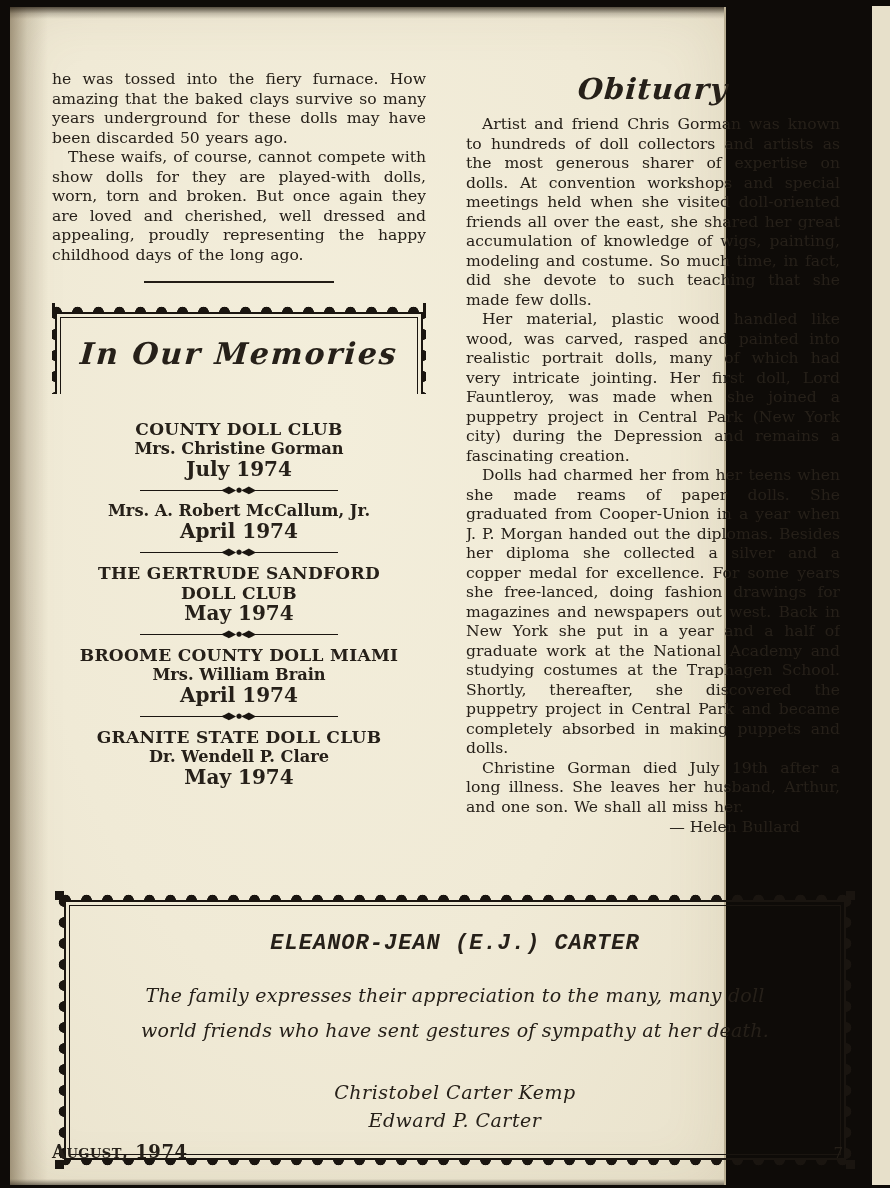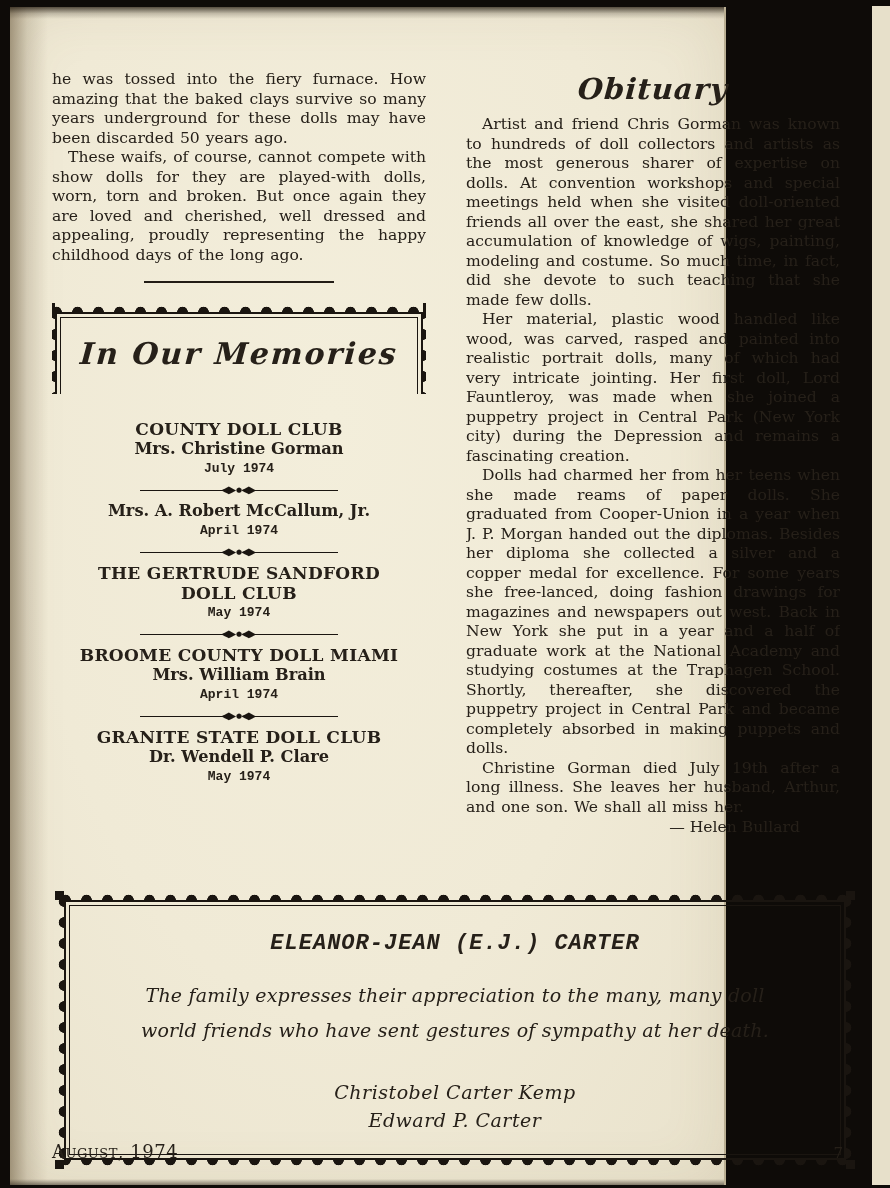--- a/index.html
+++ b/index.html
@@ -77,21 +77,21 @@
   .mem-title {
     font-size: 30px; line-height: 40px;
     font-style: italic; font-weight: bold;
     letter-spacing: 2px; transform: skewX(-4deg);
   }
 
   
   .entries { margin-top: 25px; text-align: center; }
   .entry .club  { font-weight: bold; font-size: 17px;   line-height: 20px; white-space: pre-line; letter-spacing: 0.3px; }
   .entry .name  { font-weight: bold; font-size: 16.2px; line-height: 20px; }
-  .entry .date  { font-weight: bold; font-size: 13px; line-height: 20px; font-family: Liberation Mono, monospace; }
+  .entry .date  { font-weight: bold; font-size: 20px; line-height: 20px; }
 
   .orn {
     display: flex; align-items: center; justify-content: center;
     width: 198px; margin: 5px auto; color: #1a1510; height: 12px;
   }
   .orn::before, .orn::after { content: ""; flex: 1; border-top: 1.6px solid #1a1510; }
   .orn .d { font-size: 10px; line-height: 10px; transform: scaleX(1.9); margin: 0 2px; }
   .orn .o { font-size: 7px;  line-height: 7px;  margin: 0 1px; }
 
   
@@ -131,21 +131,21 @@
   }
   .carter-names { margin-top: 30px; }
   .carter-names div { font-size: 19px; line-height: 28px; font-style: italic; letter-spacing: 0.5px; }
 
   
   .footer {
     position: absolute; left: 42px; top: 1134px; width: 793px;
     display: flex; justify-content: space-between; align-items: baseline;
   }
   .footer .date {
-    font-variant: small-caps; font-weight: normal;
+    font-variant: small-caps; font-weight: bold;
     font-size: 18px; letter-spacing: 0.5px;
   }
   .footer .pg { font-size: 15px; padding-right: 2px; }
 </style>
 </head>
 <body>
 
 <div id="screen">
   <div class="next-page-edge"></div>
 

